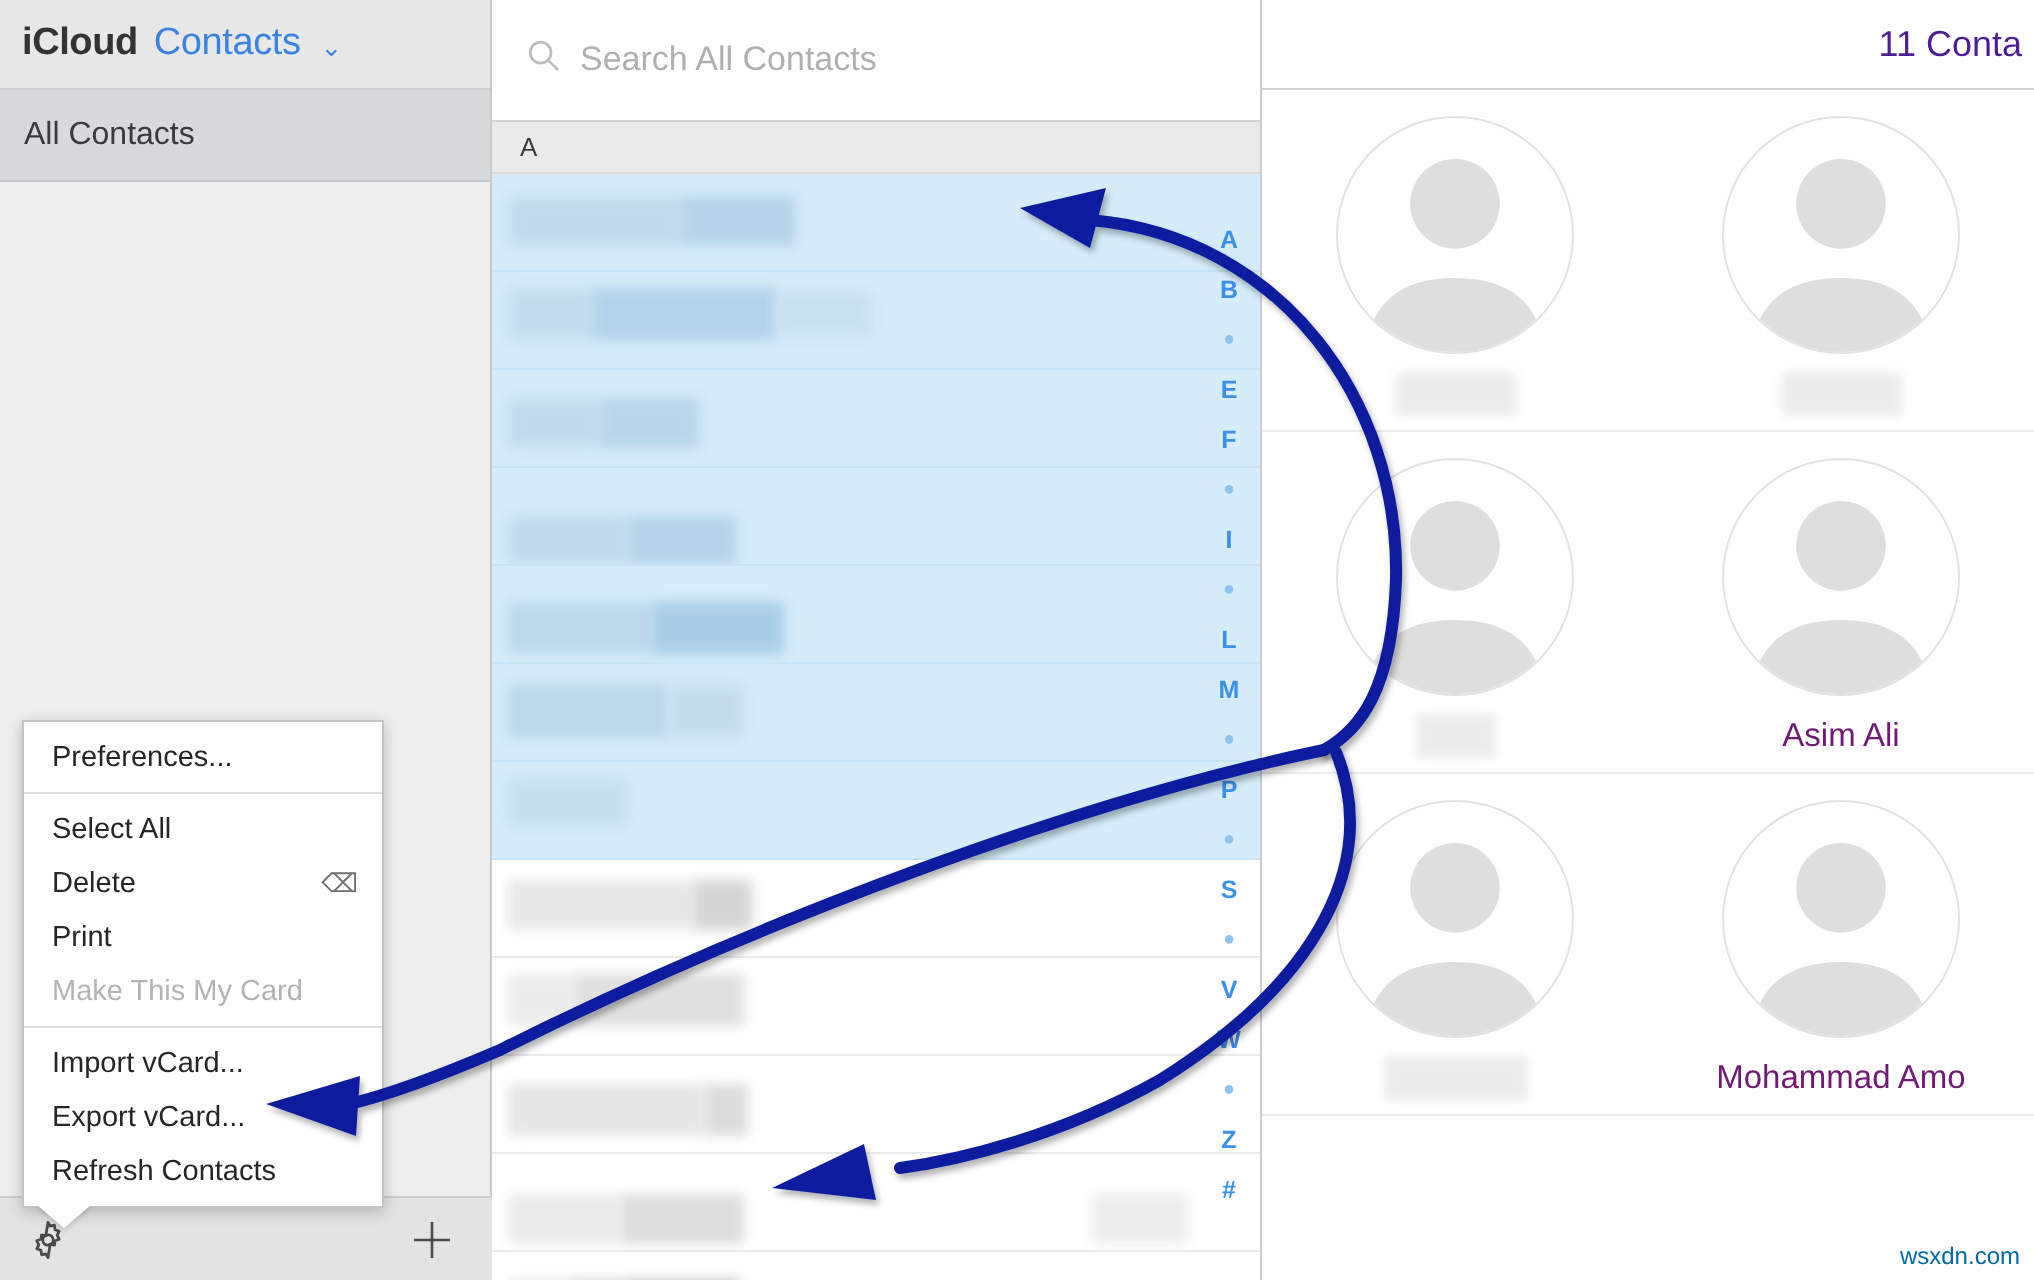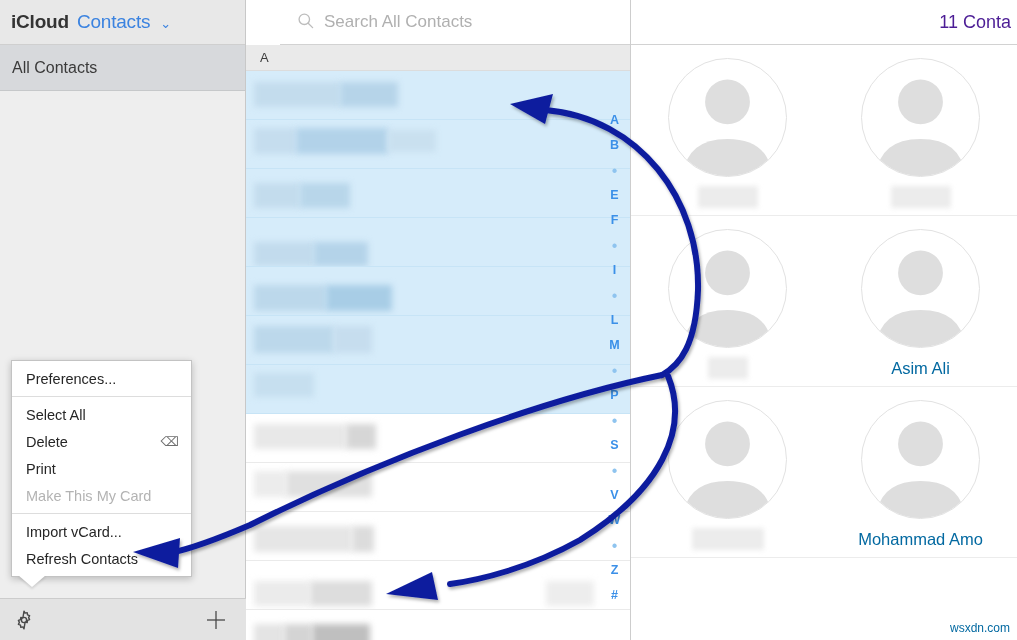--- a/index.html
+++ b/index.html
@@ -115,28 +115,27 @@
   
   #listpane {
     position: relative;
     width: 385px; height: 640px;
     flex: 0 0 385px;
     background: #ffffff;
     border-right: 1px solid #cdcdcd;
     overflow: hidden;
   }
   .search-bar {
-    height: 45px;
+    height: 61px;
     background: #ffffff;
     border-bottom: 1px solid #d2d2d2;
     display: flex;
     align-items: center;
     padding-left: 16px;
     gap: 9px;
-    margin-left: 34px;
   }
   .mag { width: 19px; height: 19px; flex: 0 0 19px; }
   .search-txt {
     font-size: 17px;
     color: #b0b0b0;
   }
   .group-head {
     height: 26px;
     background: #eaeaea;
     border-bottom: 1px solid #dcdcdc;
@@ -227,21 +226,21 @@
     border-radius: 50%;
     border: 1px solid #e2e2e2;
     background: #ffffff;
     overflow: hidden;
     position: relative;
   }
   .avatar svg { display:block; width:100%; height:100%; }
   .cname {
     margin-top: 9px;
     font-size: 16.5px;
-    color: #0369a1;
+    color: #701a75;
     height: 22px;
     display: flex;
     align-items: center;
   }
   .cname.redacted {
     background: #ececec;
     width: 60px;
     filter: blur(2.5px);
     border-radius: 1px;
   }
@@ -299,20 +298,23 @@
       <div class="ctx-item">
         <span>Print</span>
       </div>
       <div class="ctx-item disabled">
         <span>Make This My Card</span>
       </div>
       <div class="ctx-sep"></div>
 
       <div class="ctx-item">
         <span>Import vCard...</span>
+      </div>
+      <div class="ctx-item">
+        <span>Export vCard...</span>
       </div>
       <div class="ctx-item">
         <span>Refresh Contacts</span>
       </div>
       <div class="ctx-tail"></div>
     </div>
 
     <div class="sb-footer">
       <span>
         <svg class="gear-ic" viewBox="0 0 24 24" fill="none" stroke="#4a4a4a" stroke-width="1.4">

